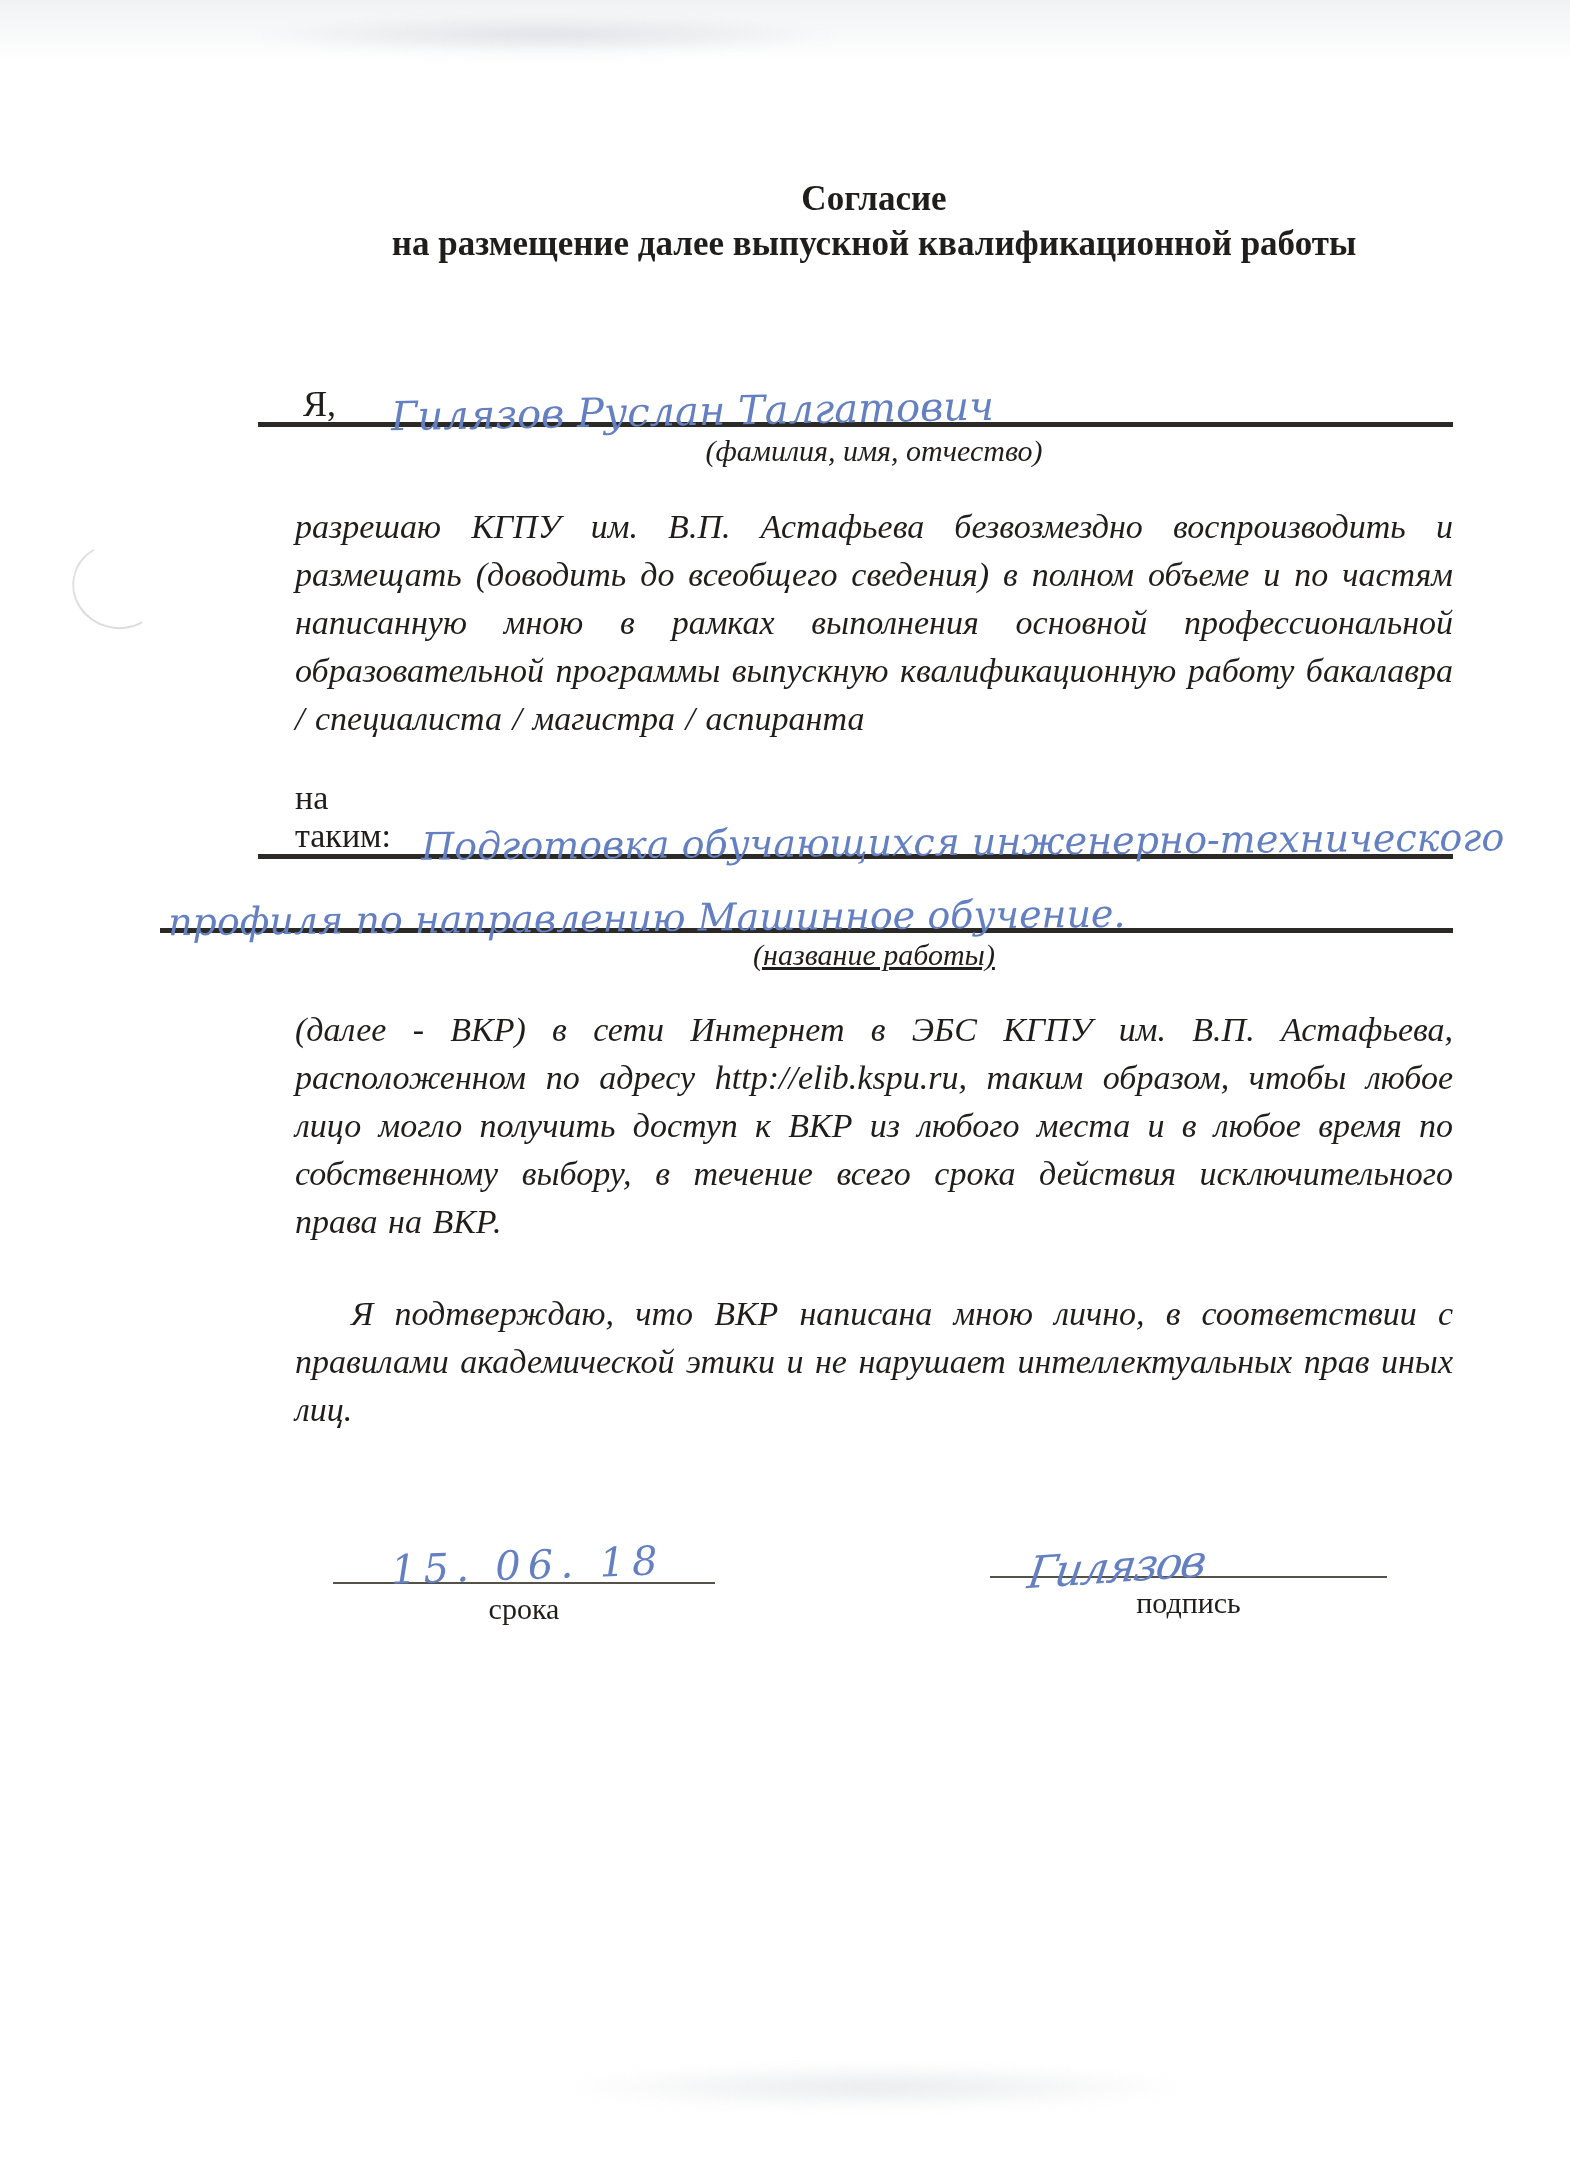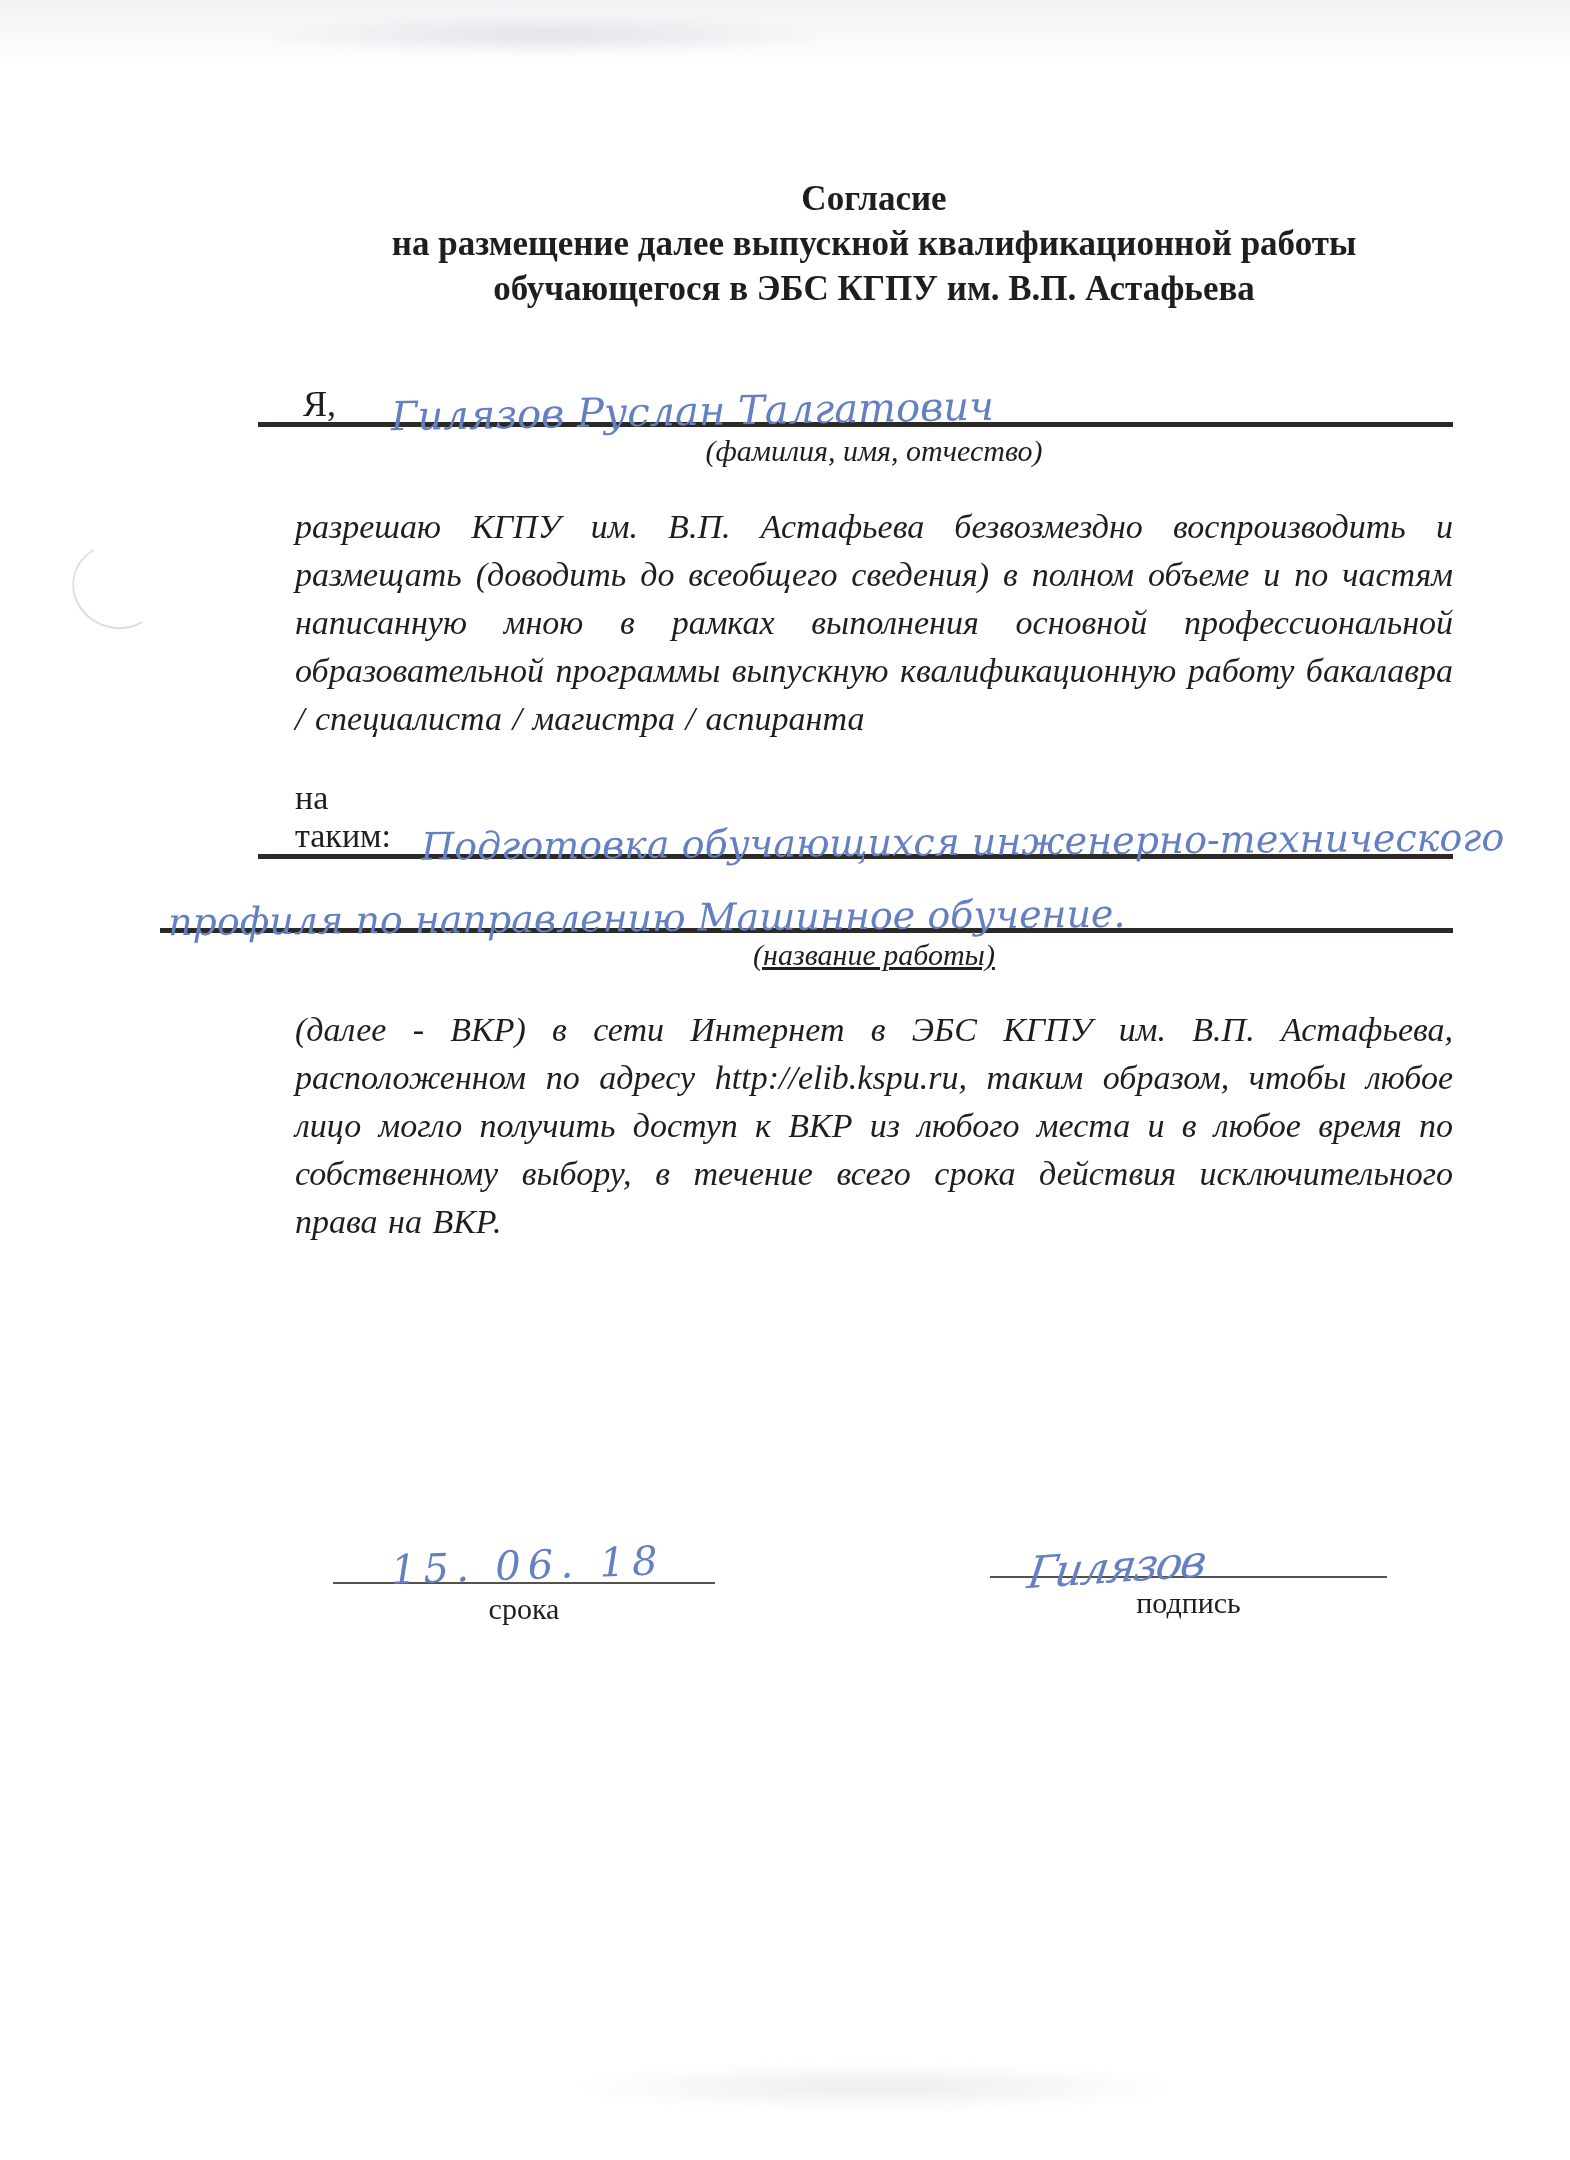--- a/index.html
+++ b/index.html
@@ -97,21 +97,20 @@
 <div class="page">
 
   <div class="artifact-top"></div>
   <div class="artifact-smudge"></div>
   <div class="artifact-circle"></div>
   <div class="artifact-bottom"></div>
 
   <div class="abs title-block">
     <div>Согласие</div>
     <div>на размещение далее выпускной квалификационной работы</div>
-    <div>обучающегося в ЭБС КГПУ им. В.П. Астафьева</div>
   </div>
 
   <div class="abs fill-row name-row">
     <span class="prefix">Я,</span>
     <span class="hw">Гилязов Руслан Талгатович</span>
   </div>
   <div id="name-caption" class="abs caption">(фамилия, имя, отчество)</div>
 
   <div id="p1" class="abs body-par">разрешаю КГПУ им. В.П. Астафьева безвозмездно воспроизводить и размещать (доводить до всеобщего сведения) в полном объеме и по частям написанную мною в рамках выполнения основной профессиональной образовательной программы выпускную квалификационную работу бакалавра / специалиста / магистра / аспиранта</div>
 
@@ -120,20 +119,21 @@
     <span class="label">на таким:</span>
     <span class="hw">Подготовка обучающихся инженерно-технического</span>
   </div>
   <div class="abs fill-row topic-row2">
     <span class="hw">профиля по направлению Машинное обучение.</span>
   </div>
   <div id="topic-caption" class="abs caption">(название работы)</div>
 
   <div id="p2" class="abs body-par">(далее - ВКР) в сети Интернет в ЭБС КГПУ им. В.П. Астафьева, расположенном по адресу http://elib.kspu.ru, таким образом, чтобы любое лицо могло получить доступ к ВКР из любого места и в любое время по собственному выбору, в течение всего срока действия исключительного права на ВКР.</div>
 
+  <div id="p3" class="abs body-par">Я подтверждаю, что ВКР написана мною лично, в соответствии с правилами академической этики и не нарушает интеллектуальных прав иных лиц.</div>
 
   <div id="date-block" class="sign-block">
     <div class="sign-rule">
       <span class="hw">15. 06. 18</span>
     </div>
     <div class="sign-caption">срока</div>
   </div>
 
   <div id="sig-block" class="sign-block">
     <div class="sign-rule">

